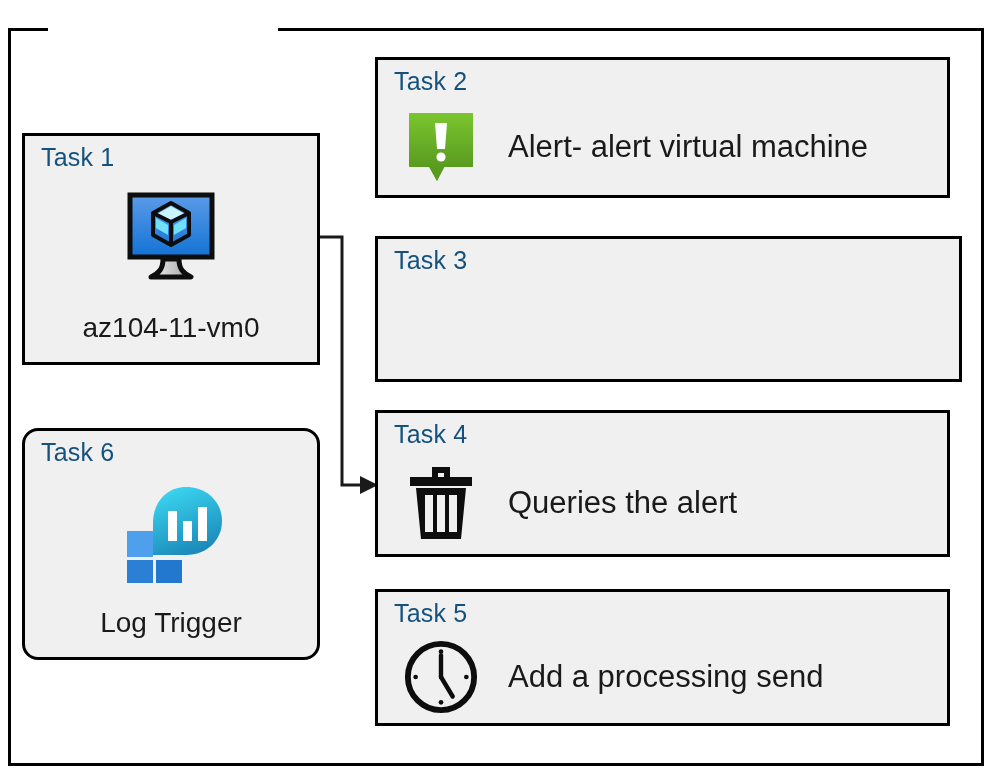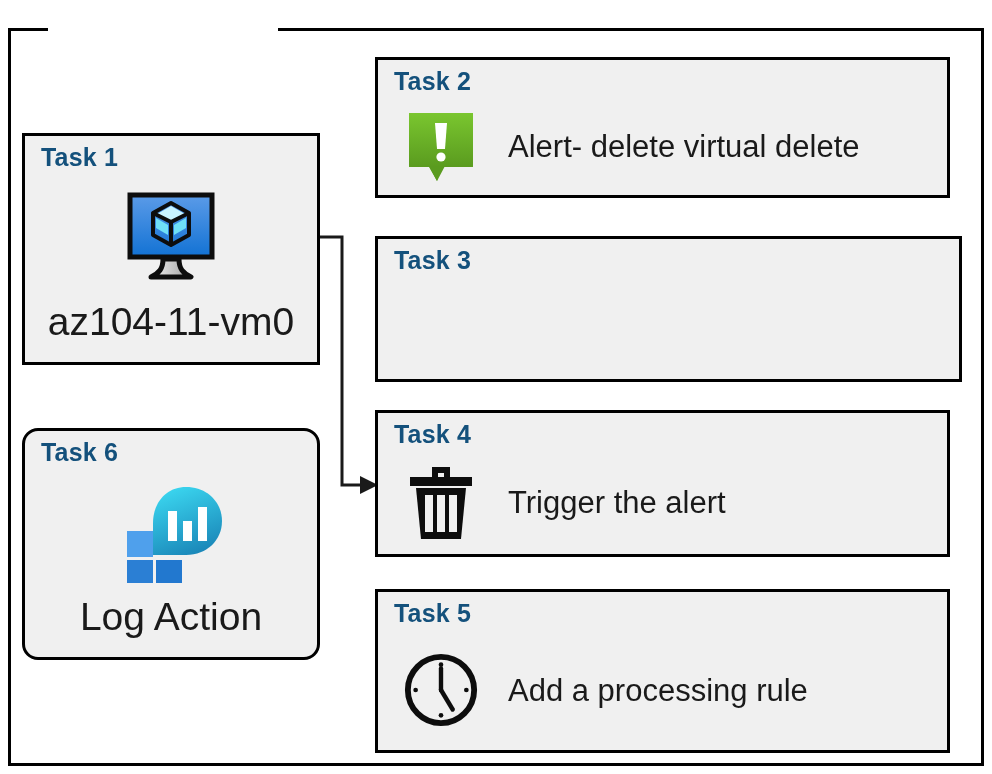--- a/index.html
+++ b/index.html
@@ -77,21 +77,21 @@
     position: absolute;
     box-sizing: border-box;
     background: #f0f0f0;
     border: 3px solid #000000;
   }
   .card-title {
     position: absolute;
     left: 16px;
     top: 7px;
     font-size: 25px;
-    font-weight: bold;
+    font-weight: normal;
     color: #14517c;
     letter-spacing: 0.2px;
     white-space: nowrap;
   }
 
   
   .card-v .icon-wrap {
     position: absolute;
     left: 0;
     right: 0;
@@ -100,21 +100,21 @@
     display: flex;
     align-items: center;
     justify-content: center;
   }
   .card-v .caption {
     position: absolute;
     left: 0;
     right: 0;
     bottom: 18px;
     text-align: center;
-    font-size: 39px;
+    font-size: 28px;
     color: #1a1a1a;
     white-space: nowrap;
   }
 
   
   .card-h .row {
     position: absolute;
     left: 24px;
     top: 44px;
     right: 10px;
@@ -136,21 +136,21 @@
     white-space: nowrap;
     line-height: 1;
   }
 
   
   #card-task1 { left: 22px;  top: 133px; width: 298px; height: 232px; }
   #card-task6 { left: 22px;  top: 428px; width: 298px; height: 232px; border-radius: 16px; }
   #card-task2 { left: 375px; top: 57px;  width: 575px; height: 141px; }
   #card-task3 { left: 375px; top: 236px; width: 587px; height: 146px; }
   #card-task4 { left: 375px; top: 410px; width: 575px; height: 147px; text-align: right; }
-  #card-task5 { left: 375px; top: 589px; width: 575px; height: 164px; }
+  #card-task5 { left: 375px; top: 589px; width: 575px; height: 137px; }
 
   
   .connector {
     position: absolute;
     left: 0; top: 0;
     width: 992px; height: 774px;
     pointer-events: none;
   }
 </style>
 </head>
@@ -220,21 +220,21 @@
         <rect x="37" y="77" width="26" height="26" fill="#2278cf"></rect>
 
         <path d="M67 4 C89 4 103 20 103 38 C103 57 88 72 67 72 L34 72 L34 40
                  C34 20 47 4 67 4 Z" fill="url(#logBlob)"></path>
 
         <rect x="49" y="28" width="9" height="30" fill="#ffffff"></rect>
         <rect x="64" y="38" width="9" height="20" fill="#ffffff"></rect>
         <rect x="79" y="24" width="9" height="34" fill="#ffffff"></rect>
       </svg>
     </div>
-    <div class="caption">Log Action</div>
+    <div class="caption">Log Trigger</div>
   </div>
 
   <div class="card card-h" id="card-task2">
     <div class="card-title">Task 2</div>
     <div class="row">
       <div class="icon-wrap">
         <svg width="72" height="76" viewBox="0 0 72 76">
           <defs>
             <linearGradient id="alertGrad" x1="0" y1="0" x2="0" y2="1">
               <stop offset="0" stop-color="#7ac62f"></stop>
@@ -242,21 +242,21 @@
             </linearGradient>
           </defs>
           <path d="M4 4 L68 4 L68 58 L36 58 L32 72 L24 58 L4 58 Z" fill="url(#alertGrad)" rx="3"></path>
           <rect x="4" y="4" width="64" height="54" rx="3" fill="url(#alertGrad)"></rect>
           <path d="M24 57 L40 57 L32 72 Z" fill="#5a9b1f"></path>
 
           <path d="M30 14 L42 14 L40 40 L32 40 Z" fill="#ffffff"></path>
           <circle cx="36" cy="48" r="4.6" fill="#ffffff"></circle>
         </svg>
       </div>
-      <div class="caption">Alert- delete virtual delete</div>
+      <div class="caption">Alert- alert virtual machine</div>
     </div>
   </div>
 
   <div class="card card-h" id="card-task3">
     <div class="card-title">Task 3</div>
   </div>
 
   <div class="card card-h" id="card-task4">
     <div class="card-title">Task 4</div>
     <div class="row">
@@ -267,37 +267,37 @@
 
           <rect x="4" y="14" width="62" height="9" fill="#0d0d0d"></rect>
 
           <path d="M10 25 L60 25 L55 76 L15 76 Z" fill="#0d0d0d"></path>
 
           <rect x="19" y="32" width="8" height="37" fill="#f0f0f0"></rect>
           <rect x="31" y="32" width="8" height="37" fill="#f0f0f0"></rect>
           <rect x="43" y="32" width="8" height="37" fill="#f0f0f0"></rect>
         </svg>
       </div>
-      <div class="caption">Trigger the alert</div>
+      <div class="caption">Queries the alert</div>
     </div>
   </div>
 
   <div class="card card-h" id="card-task5">
     <div class="card-title">Task 5</div>
     <div class="row">
       <div class="icon-wrap">
         <svg width="80" height="80" viewBox="0 0 80 80">
           <circle cx="40" cy="40" r="34" fill="none" stroke="#0d0d0d" stroke-width="6"></circle>
 
           <circle cx="40" cy="14" r="2.4" fill="#0d0d0d"></circle>
           <circle cx="66" cy="40" r="2.4" fill="#0d0d0d"></circle>
           <circle cx="40" cy="66" r="2.4" fill="#0d0d0d"></circle>
           <circle cx="14" cy="40" r="2.4" fill="#0d0d0d"></circle>
 
           <path d="M40 40 L40 18" stroke="#0d0d0d" stroke-width="4.5" stroke-linecap="round"></path>
           <path d="M40 40 L52 60" stroke="#0d0d0d" stroke-width="4.5" stroke-linecap="round"></path>
         </svg>
       </div>
-      <div class="caption">Add a processing rule</div>
+      <div class="caption">Add a processing send</div>
     </div>
   </div>
 
 </div>
 
 </body></html>

